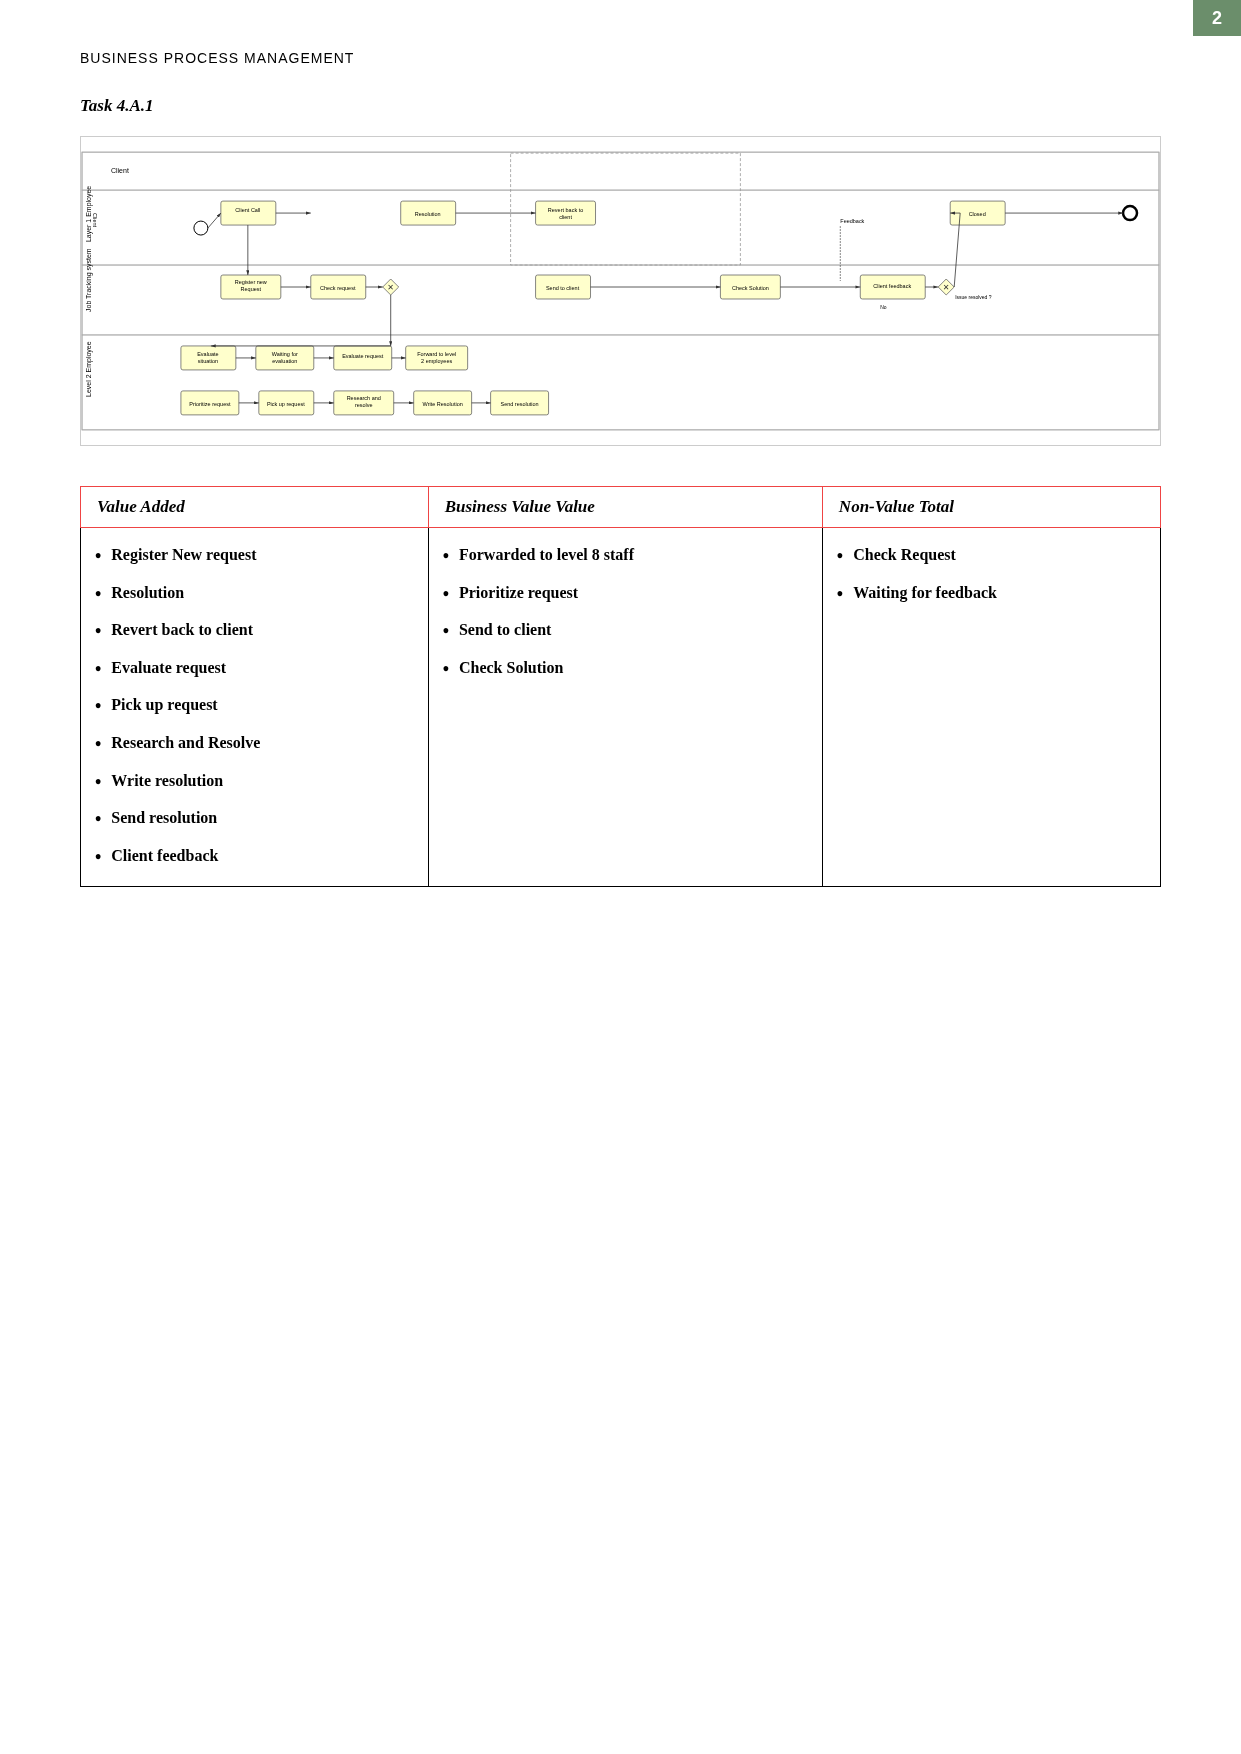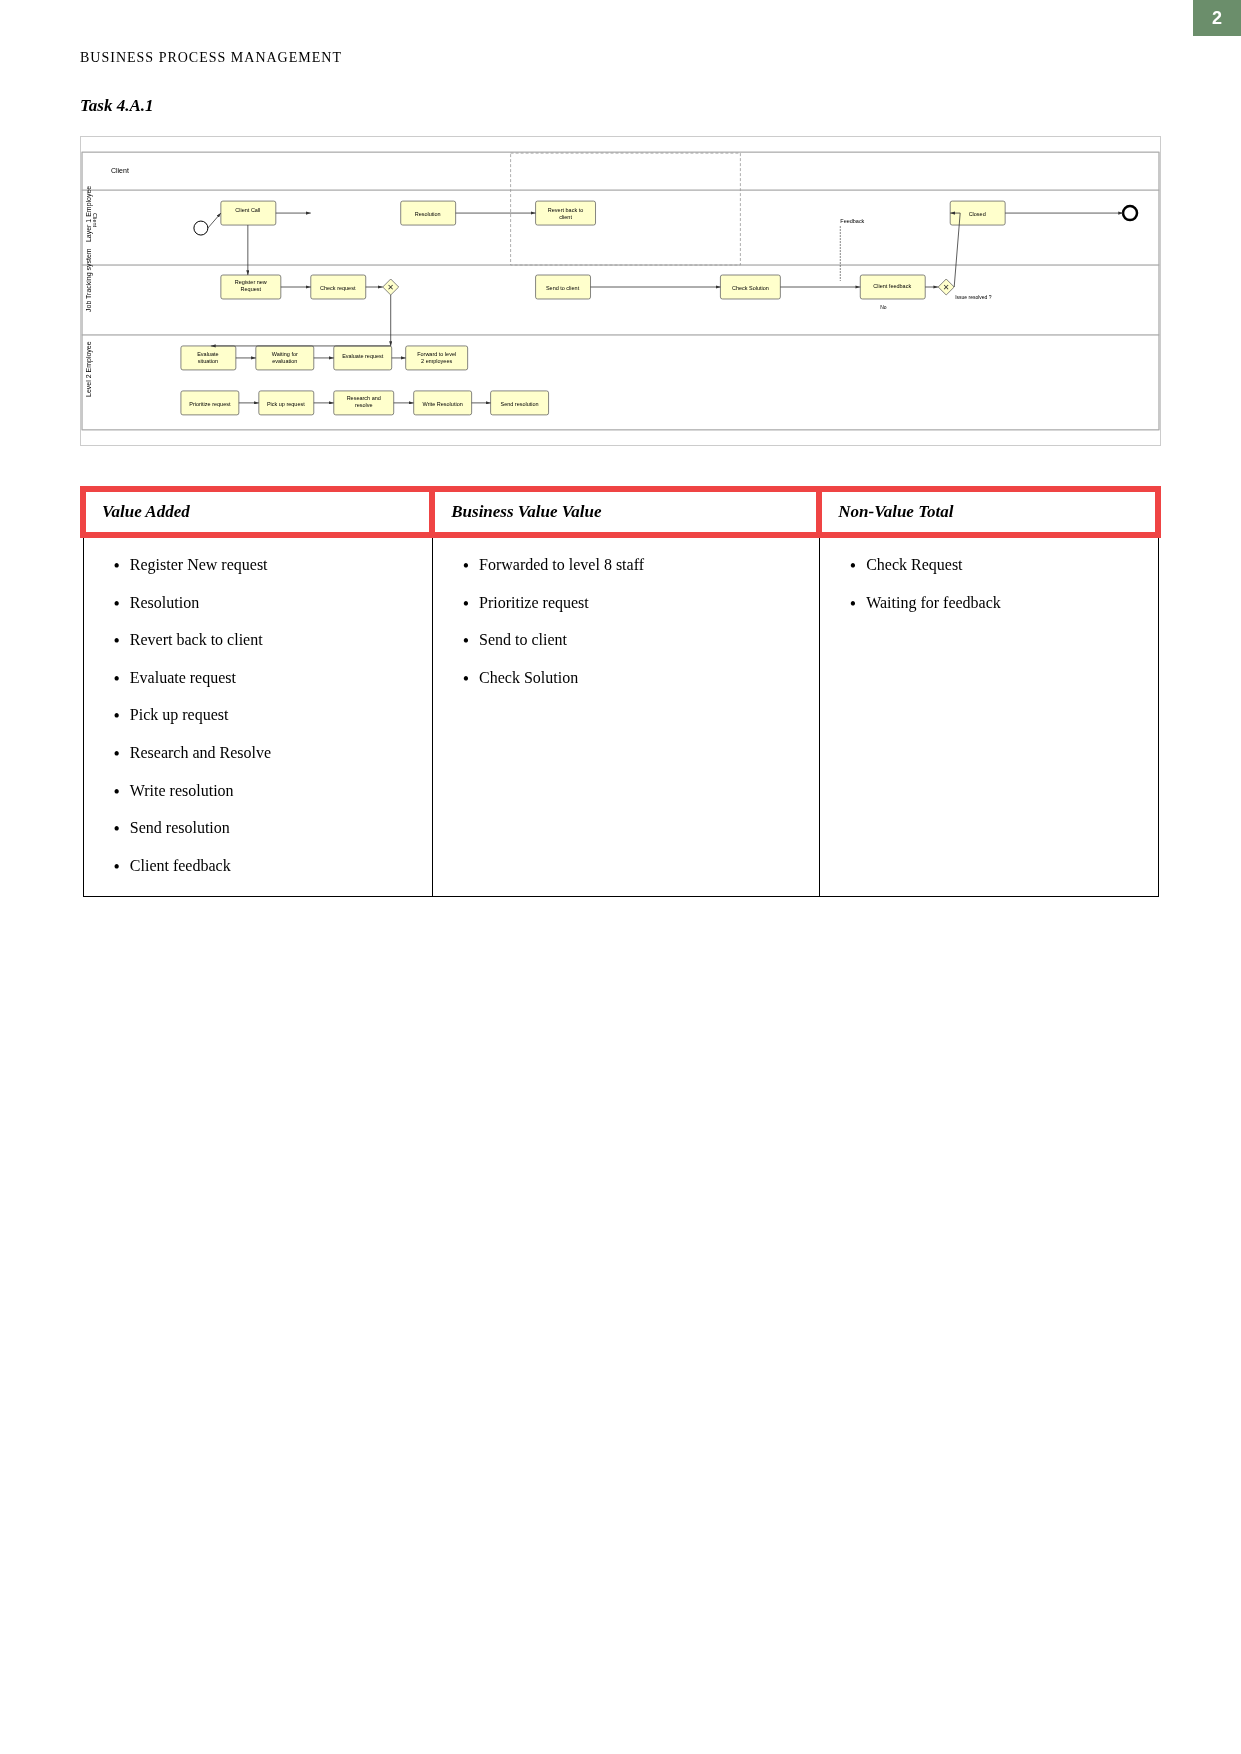--- a/index.html
+++ b/index.html
@@ -31,21 +31,21 @@
       width: 48px;
       height: 36px;
       display: flex;
       align-items: center;
       justify-content: center;
       font-family: Arial, sans-serif;
     }
 
     .header-title {
       font-size: 14px;
-      font-family: Liberation Serif, serif;
+      font-family: Liberation Sans, sans-serif;
       letter-spacing: 1px;
       margin-bottom: 30px;
       margin-top: 10px;
       color: #000;
     }
 
     .task-label {
       font-size: 17px;
       font-style: italic;
       font-weight: bold;
@@ -72,34 +72,35 @@
 
     
     .task-table {
       width: 100%;
       border-collapse: collapse;
       margin-bottom: 40px;
       font-size: 16px;
     }
 
     .task-table th {
-      border: 6px solid #ef4444;
+      border: 1px solid #ef4444;
       padding: 10px 16px;
       font-weight: bold;
       font-style: italic;
       text-align: left;
       font-size: 17px;
       vertical-align: top;
       margin-left: 44px;
     }
 
     .task-table td {
       border: 1px solid #000;
-      padding: 10px 30px;
+      padding: 10px 14px;
       vertical-align: top;
+      font-weight: bold;
     }
 
     .task-table ul {
       list-style: none;
       padding: 0;
       margin: 0;
     }
 
     .task-table ul li {
       padding: 8px 0;

